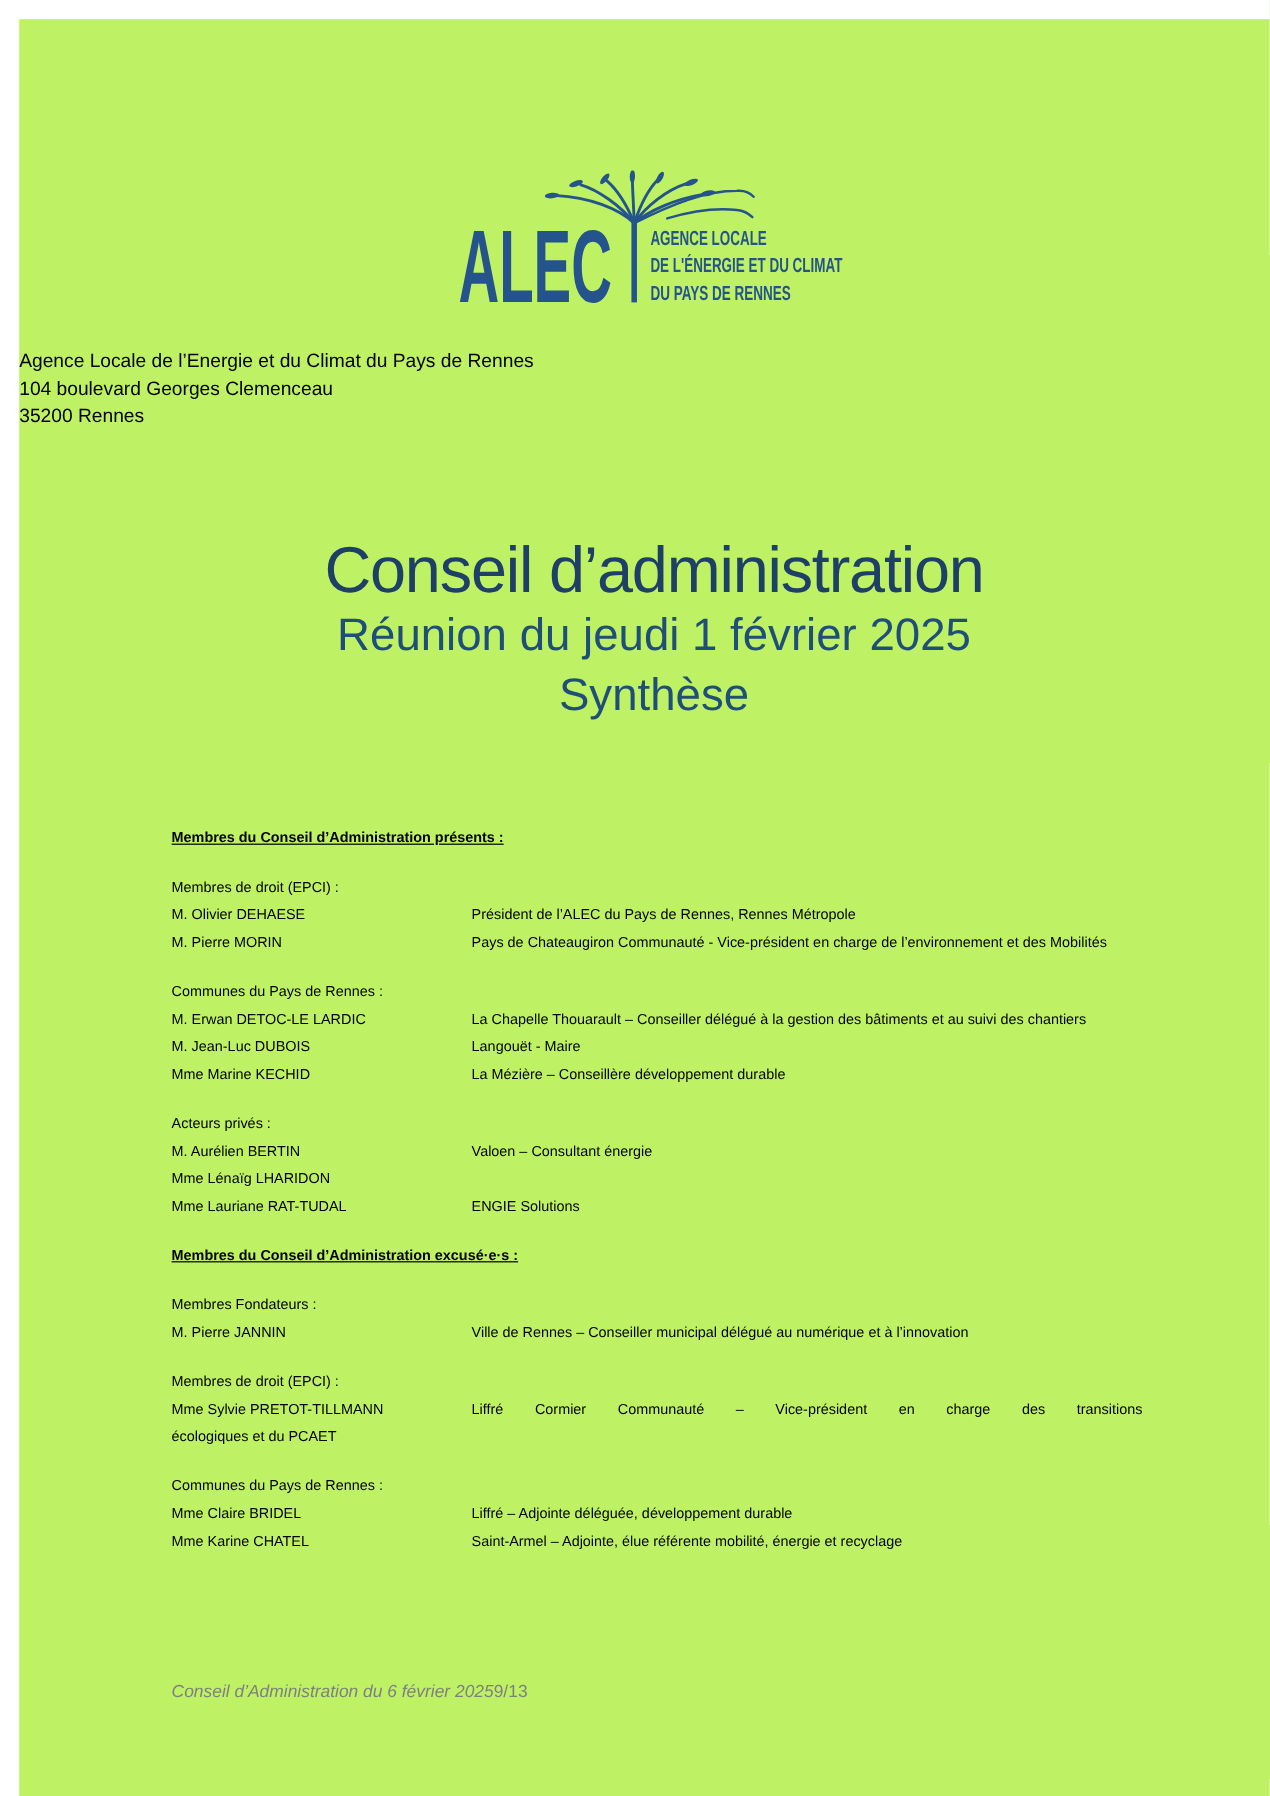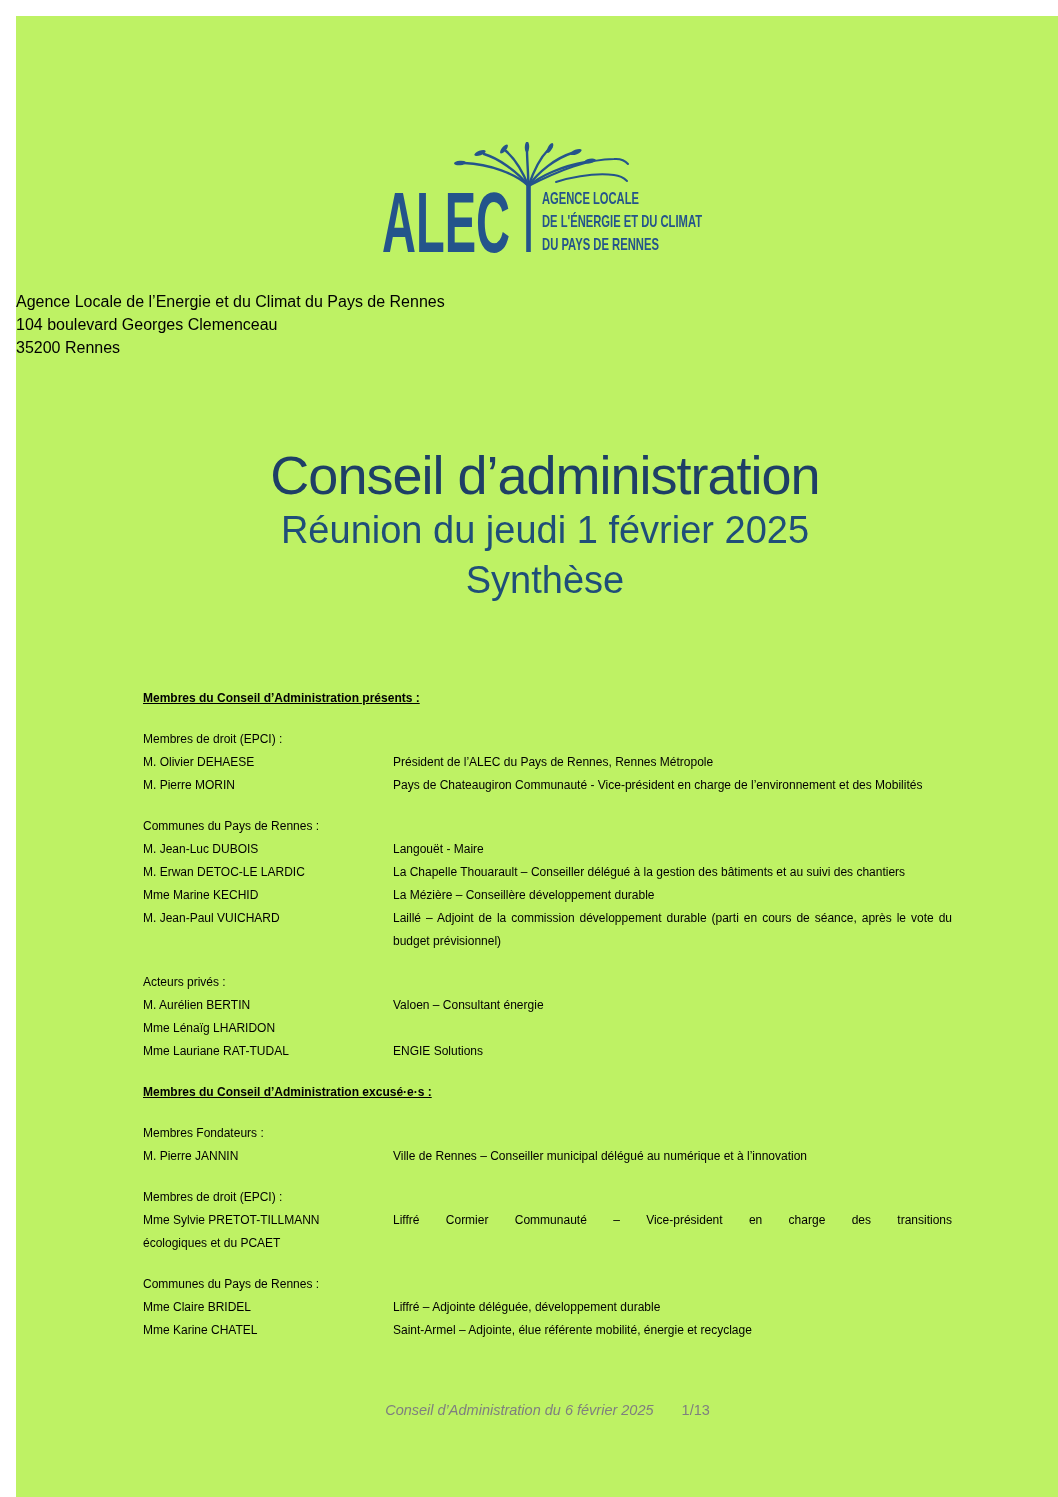--- a/index.html
+++ b/index.html
@@ -28,22 +28,22 @@
   .mt-gap { margin-top:18px; }
   .group-label { margin-top:18px; }
   .row { display:flex; }
   .row .name { flex:0 0 250px; width:250px; }
   .row .role { flex:1; }
   .role.justify { text-align:justify; }
   .role.force-justify { text-align:justify; text-align-last:justify; }
   .overflow-line { }
   .footer {
     position:absolute; left:127px; right:122px; top:1384px;
-    display:flex; justify-content:center;
-    color:#7f7f7f; font-size:14.5px; line-height:20px;gap:28px;
+    display:flex; justify-content:flex-start;
+    color:#7f7f7f; font-size:14.5px; line-height:20px;
   }
   .footer .left { font-style:italic; }
 </style>
 </head>
 <body>
 
 <div class="page">
 
   <svg class="logo" width="330" height="135" viewBox="0 0 330 135">
     <g stroke="#24548b" stroke-width="2.4" fill="none" stroke-linecap="round">
@@ -97,34 +97,30 @@
       </div>
       <div class="row">
         <span class="name">M. Pierre MORIN</span>
         <div class="role justify">Pays de Chateaugiron Communauté - Vice-président en charge de l’environnement et des Mobilités</div>
       </div>
     </div>
 
     <div class="group">
       <div class="group-label">Communes du Pays de Rennes :</div>
       <div class="row">
+        <span class="name">M. Erwan DETOC-LE LARDIC</span>
+        <div class="role justify">La Chapelle Thouarault – Conseiller délégué à la gestion des bâtiments et au suivi des chantiers</div>
+      </div>
+      <div class="row">
         <span class="name">M. Jean-Luc DUBOIS</span>
         <div class="role">Langouët - Maire</div>
       </div>
       <div class="row">
-        <span class="name">M. Erwan DETOC-LE LARDIC</span>
-        <div class="role justify">La Chapelle Thouarault – Conseiller délégué à la gestion des bâtiments et au suivi des chantiers</div>
-      </div>
-      <div class="row">
         <span class="name">Mme Marine KECHID</span>
         <div class="role">La Mézière – Conseillère développement durable</div>
-      </div>
-      <div class="row">
-        <span class="name">M. Jean-Paul VUICHARD</span>
-        <div class="role justify">Laillé – Adjoint de la commission développement durable (parti en cours de séance, après le vote du budget prévisionnel)</div>
       </div>
     </div>
 
     <div class="group">
       <div class="group-label">Acteurs privés :</div>
       <div class="row">
         <span class="name">M. Aurélien BERTIN</span>
         <div class="role">Valoen – Consultant énergie</div>
       </div>
       <div class="row">
@@ -164,16 +160,16 @@
       <div class="row">
         <span class="name">Mme Karine CHATEL</span>
         <div class="role">Saint-Armel – Adjointe, élue référente mobilité, énergie et recyclage</div>
       </div>
     </div>
 
   </div>
 
   <div class="footer">
     <span class="left">Conseil d’Administration du 6 février 2025</span>
-    <span class="right">1/13</span>
+    <span class="right">9/13</span>
   </div>
 
 </div>
 
 </body></html>

